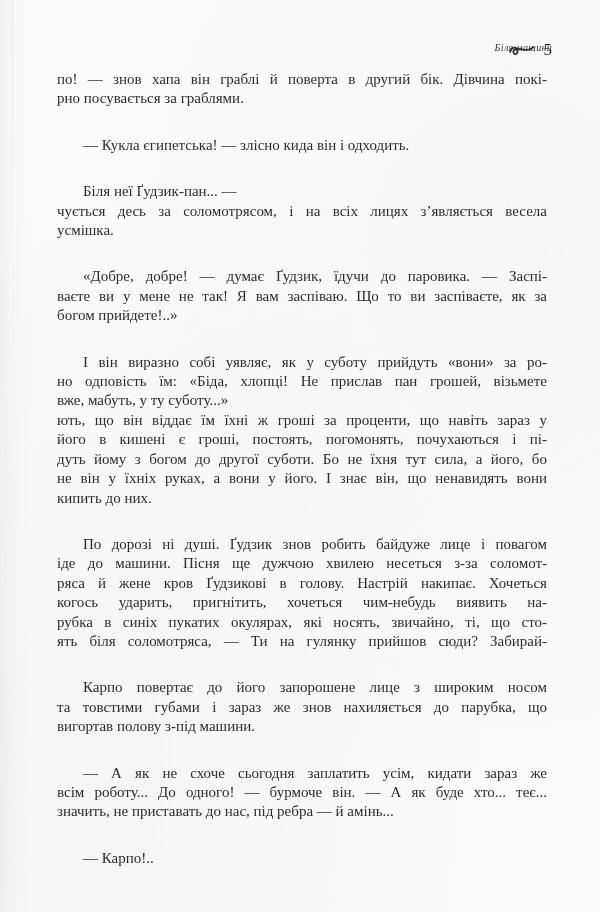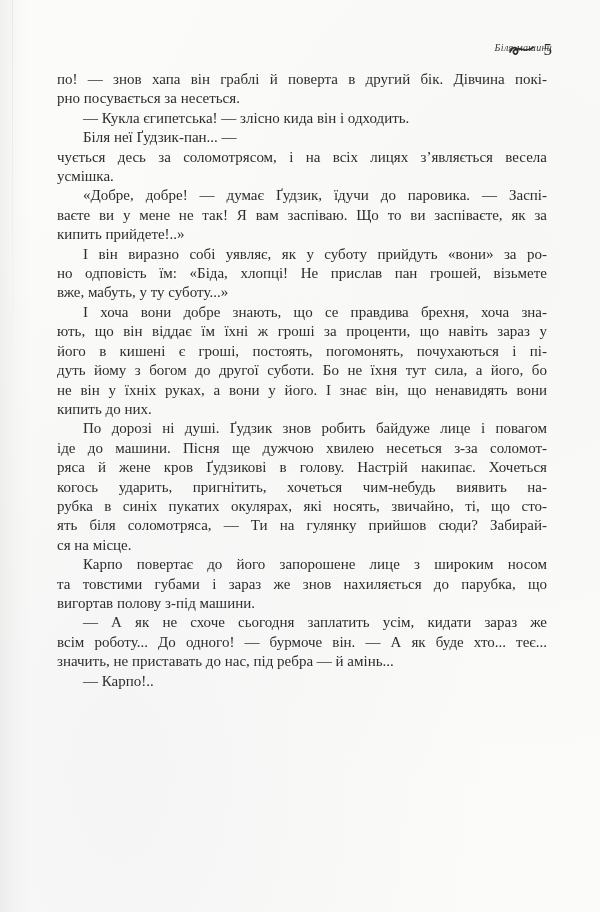--- a/index.html
+++ b/index.html
@@ -75,20 +75,21 @@
   .line {
     text-align: justify;
     text-align-last: justify;
     white-space: normal;
   }
   .line.end {
     text-align-last: left;
   }
   .line.ind {
     text-indent: 26px;
+    margin-top: 27px;
   }
 </style>
 </head>
 <body>
 
 <div class="page">
   <div class="page-edge-line"></div>
 
   <div class="running-header">
     <span class="running-title">Біля машини</span>
@@ -97,44 +98,42 @@
         <svg viewBox="0 0 26 13" width="26" height="13" aria-hidden="true">
           <path d="M1 7 C3 1.5, 7.5 1.5, 8.5 5.5 C9.3 9, 5.5 10.5, 4.5 7.5 C3.6 4.8, 8.5 3, 13.5 4.5 C18 5.8, 21 5, 24.5 2.2" fill="none" stroke="#2e2e2e" stroke-width="1.7" stroke-linecap="round"></path>
         </svg>
       </span>
       <span class="page-number">5</span>
     </span>
   </div>
 
   <div class="text-block">
       <div class="line">по! — знов хапа він граблі й поверта в другий бік. Дівчина покі-</div>
-      <div class="line end">рно посувається за несеться.</div>
+      <div class="line end">рно посувається за граблями.</div>
       <div class="line ind end">— Кукла єгипетська! — злісно кида він і одходить.</div>
       <div class="line ind end">Біля неї Ґудзик-пан... —</div>
       <div class="line">чується десь за соломотрясом, і на всіх лицях з’являється весела</div>
       <div class="line end">усмішка.</div>
       <div class="line ind">«Добре, добре! — думає Ґудзик, їдучи до паровика. — Заспі-</div>
       <div class="line">ваєте ви у мене не так! Я вам заспіваю. Що то ви заспіваєте, як за</div>
-      <div class="line end">кипить прийдете!..»</div>
+      <div class="line end">богом прийдете!..»</div>
       <div class="line ind">І він виразно собі уявляє, як у суботу прийдуть «вони» за ро-</div>
       <div class="line">но одповість їм: «Біда, хлопці! Не прислав пан грошей, візьмете</div>
       <div class="line end">вже, мабуть, у ту суботу...»</div>
-      <div class="line ind">І хоча вони добре знають, що се правдива брехня, хоча зна-</div>
       <div class="line">ють, що він віддає їм їхні ж гроші за проценти, що навіть зараз у</div>
       <div class="line">його в кишені є гроші, постоять, погомонять, почухаються і пі-</div>
       <div class="line">дуть йому з богом до другої суботи. Бо не їхня тут сила, а його, бо</div>
       <div class="line">не він у їхніх руках, а вони у його. І знає він, що ненавидять вони</div>
       <div class="line end">кипить до них.</div>
       <div class="line ind">По дорозі ні душі. Ґудзик знов робить байдуже лице і повагом</div>
       <div class="line">іде до машини. Пісня ще дужчою хвилею несеться з-за соломот-</div>
       <div class="line">ряса й жене кров Ґудзикові в голову. Настрій накипає. Хочеться</div>
       <div class="line">когось ударить, пригнітить, хочеться чим-небудь виявить на-</div>
       <div class="line">рубка в синіх пукатих окулярах, які носять, звичайно, ті, що сто-</div>
       <div class="line">ять біля соломотряса, — Ти на гулянку прийшов сюди? Забирай-</div>
-      <div class="line end">ся на місце.</div>
       <div class="line ind">Карпо повертає до його запорошене лице з широким носом</div>
       <div class="line">та товстими губами і зараз же знов нахиляється до парубка, що</div>
       <div class="line end">вигортав полову з-під машини.</div>
       <div class="line ind">— А як не схоче сьогодня заплатить усім, кидати зараз же</div>
       <div class="line">всім роботу... До одного! — бурмоче він. — А як буде хто... теє...</div>
       <div class="line end">значить, не приставать до нас, під ребра — й амінь...</div>
       <div class="line ind end">— Карпо!..</div>
     </div>
 </div>
 

